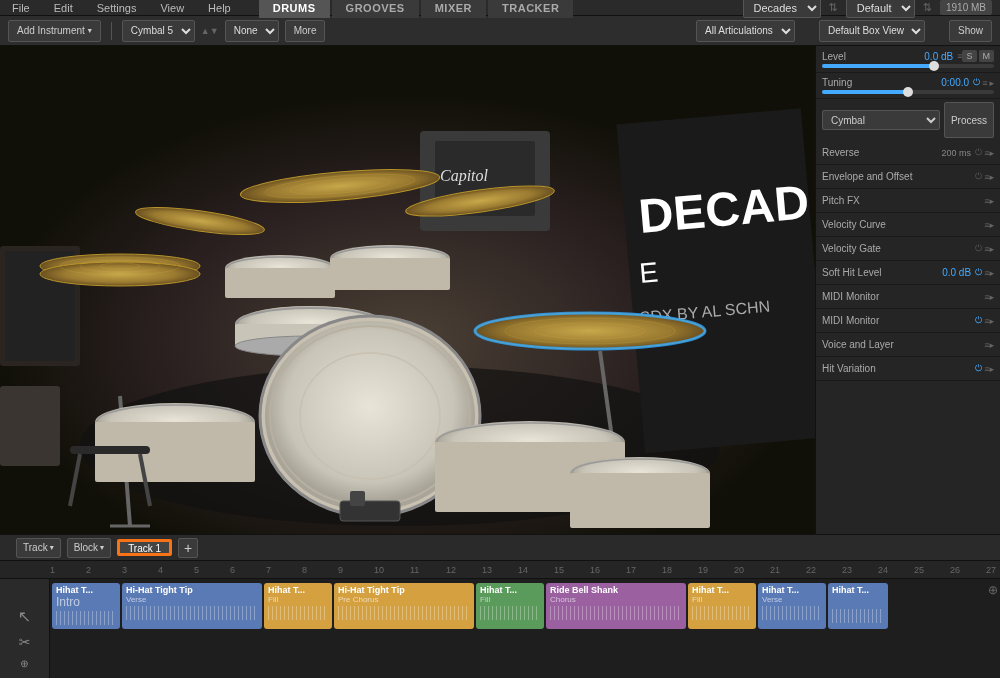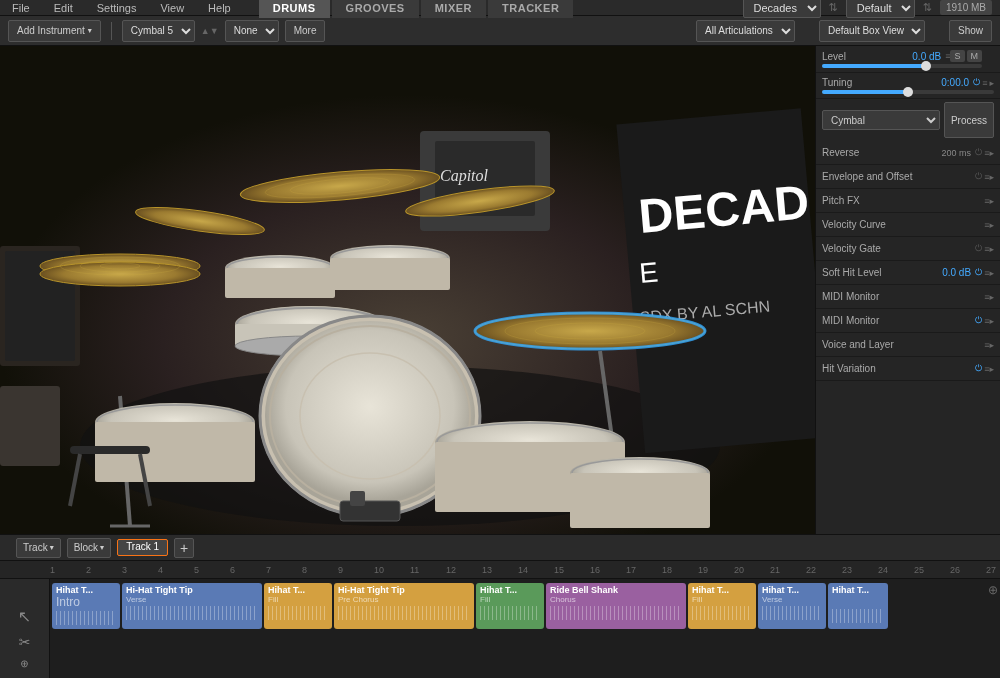--- a/index.html
+++ b/index.html
@@ -79,21 +79,21 @@
     .power-icon { color: #4af; font-size: 9px; margin-right: 2px; }
     .power-icon-off { color: #555; font-size: 9px; margin-right: 2px; }
     .dots-icon { color: #666; font-size: 9px; }
 
     
     .timeline-container { height: 162px; background: #1e1e1e; border-top: 1px solid #111; display: flex; flex-direction: column; }
     .timeline-toolbar {
       display: flex; align-items: center; background: #2a2a2a; height: 26px; padding: 0 16px; gap: 6px; border-bottom: 1px solid #111;
     }
     .tl-btn { background: #3a3a3a; border: 1px solid #555; color: #ccc; font-size: 10px; padding: 1px 6px; height: 20px; border-radius: 2px; cursor: pointer; display: flex; align-items: center; gap: 2px; }
-    .tl-track-name { background: #444; border: 1px solid #f97316; color: #fff; font-size: 10px; padding: 1px 8px; height: 17px; border-radius: 2px; }
+    .tl-track-name { background: #444; border: 3px solid #f97316; color: #fff; font-size: 10px; padding: 1px 8px; height: 17px; border-radius: 2px; }
     .add-btn { background: #3a3a3a; border: 1px solid #555; color: #ccc; font-size: 14px; width: 20px; height: 20px; border-radius: 2px; cursor: pointer; display: flex; align-items: center; justify-content: center; line-height: 1; }
 
     .ruler {
       display: flex; align-items: center; background: #252525; height: 18px; border-bottom: 1px solid #111; padding-left: 50px;
     }
     .ruler-mark { font-size: 9px; color: #666; width: 36px; flex-shrink: 0; }
 
     .tracks-area { display: flex; flex: 1; overflow: hidden; }
   </style>
 </head>
@@ -264,21 +264,21 @@
         <line x1="80" y1="408" x2="70" y2="460" stroke="#444" stroke-width="4"></line>
         <line x1="140" y1="408" x2="150" y2="460" stroke="#444" stroke-width="4"></line>
 
         <ellipse cx="480" cy="155" rx="75" ry="11" fill="url(#cymbalGrad)" stroke="#b8942a" stroke-width="1" transform="rotate(-8 480 155)"></ellipse>
       </svg>
     </div>
   </div>
 
   <div class="right-panel">
 
-    <div class="panel-row" style="flex-direction:column; align-items:stretch; padding: 4px 18px 2px 6px;">
+    <div class="panel-row" style="flex-direction:column; align-items:stretch; padding: 4px 6px 2px 6px;">
       <div class="level-header">
         <span class="panel-label">Level</span>
         <span class="panel-value">0.0 dB</span>
         <span class="dots-icon">≡</span>
         <span class="s-btn">S</span>
         <span class="m-btn">M</span>
       </div>
       <div class="panel-slider-track">
         <div class="panel-slider-fill" style="width:65%;"></div>
         <div class="panel-slider-thumb" style="left:65%;"></div>

